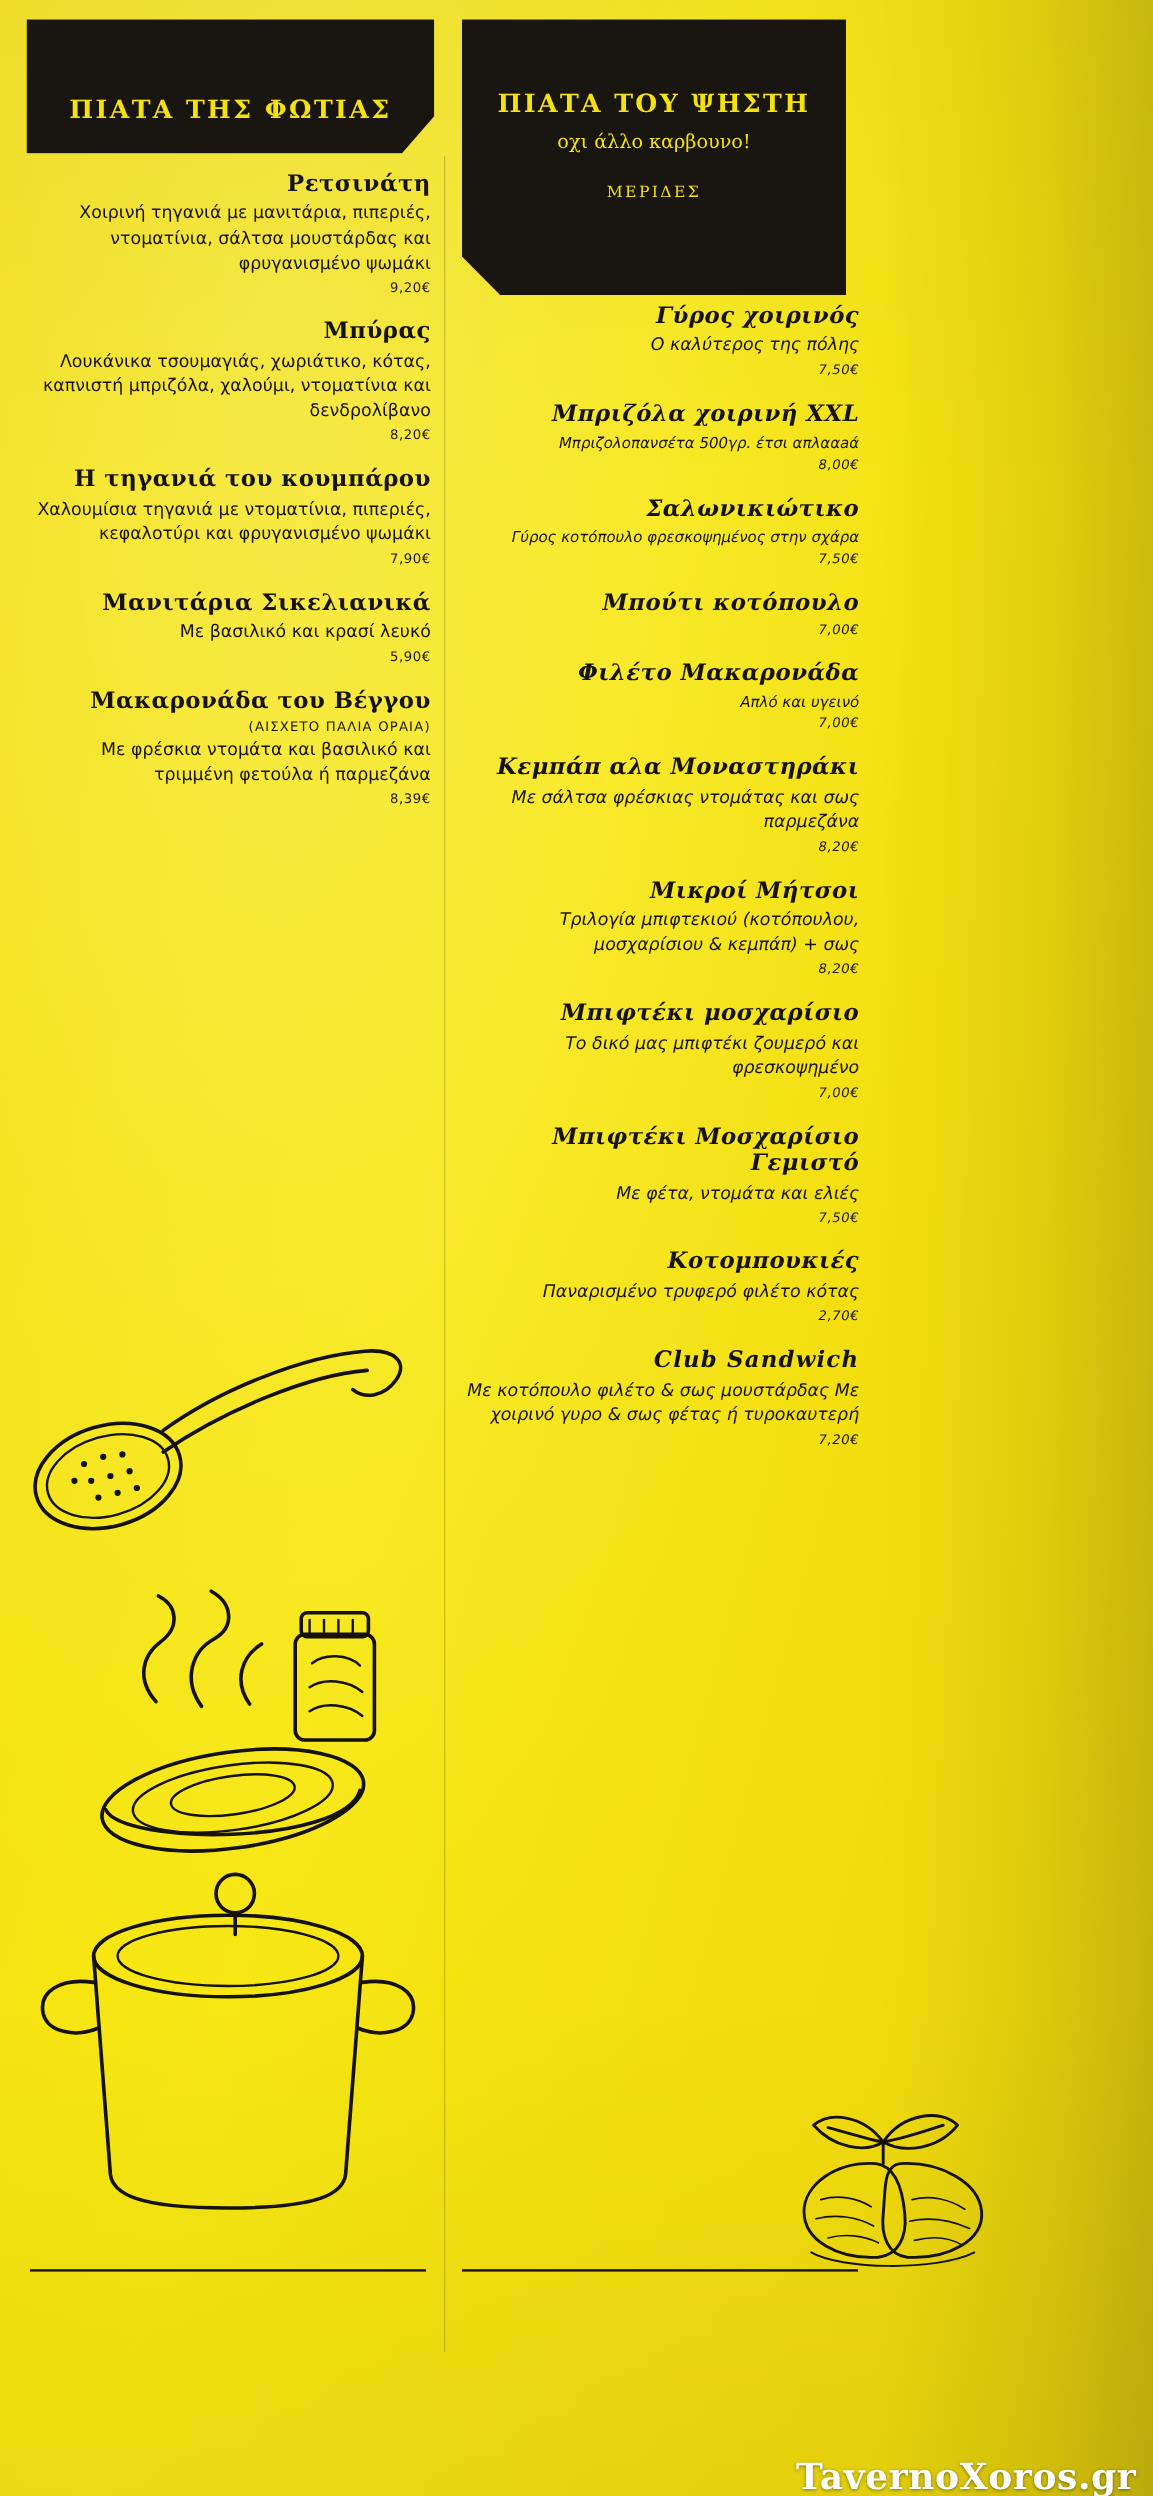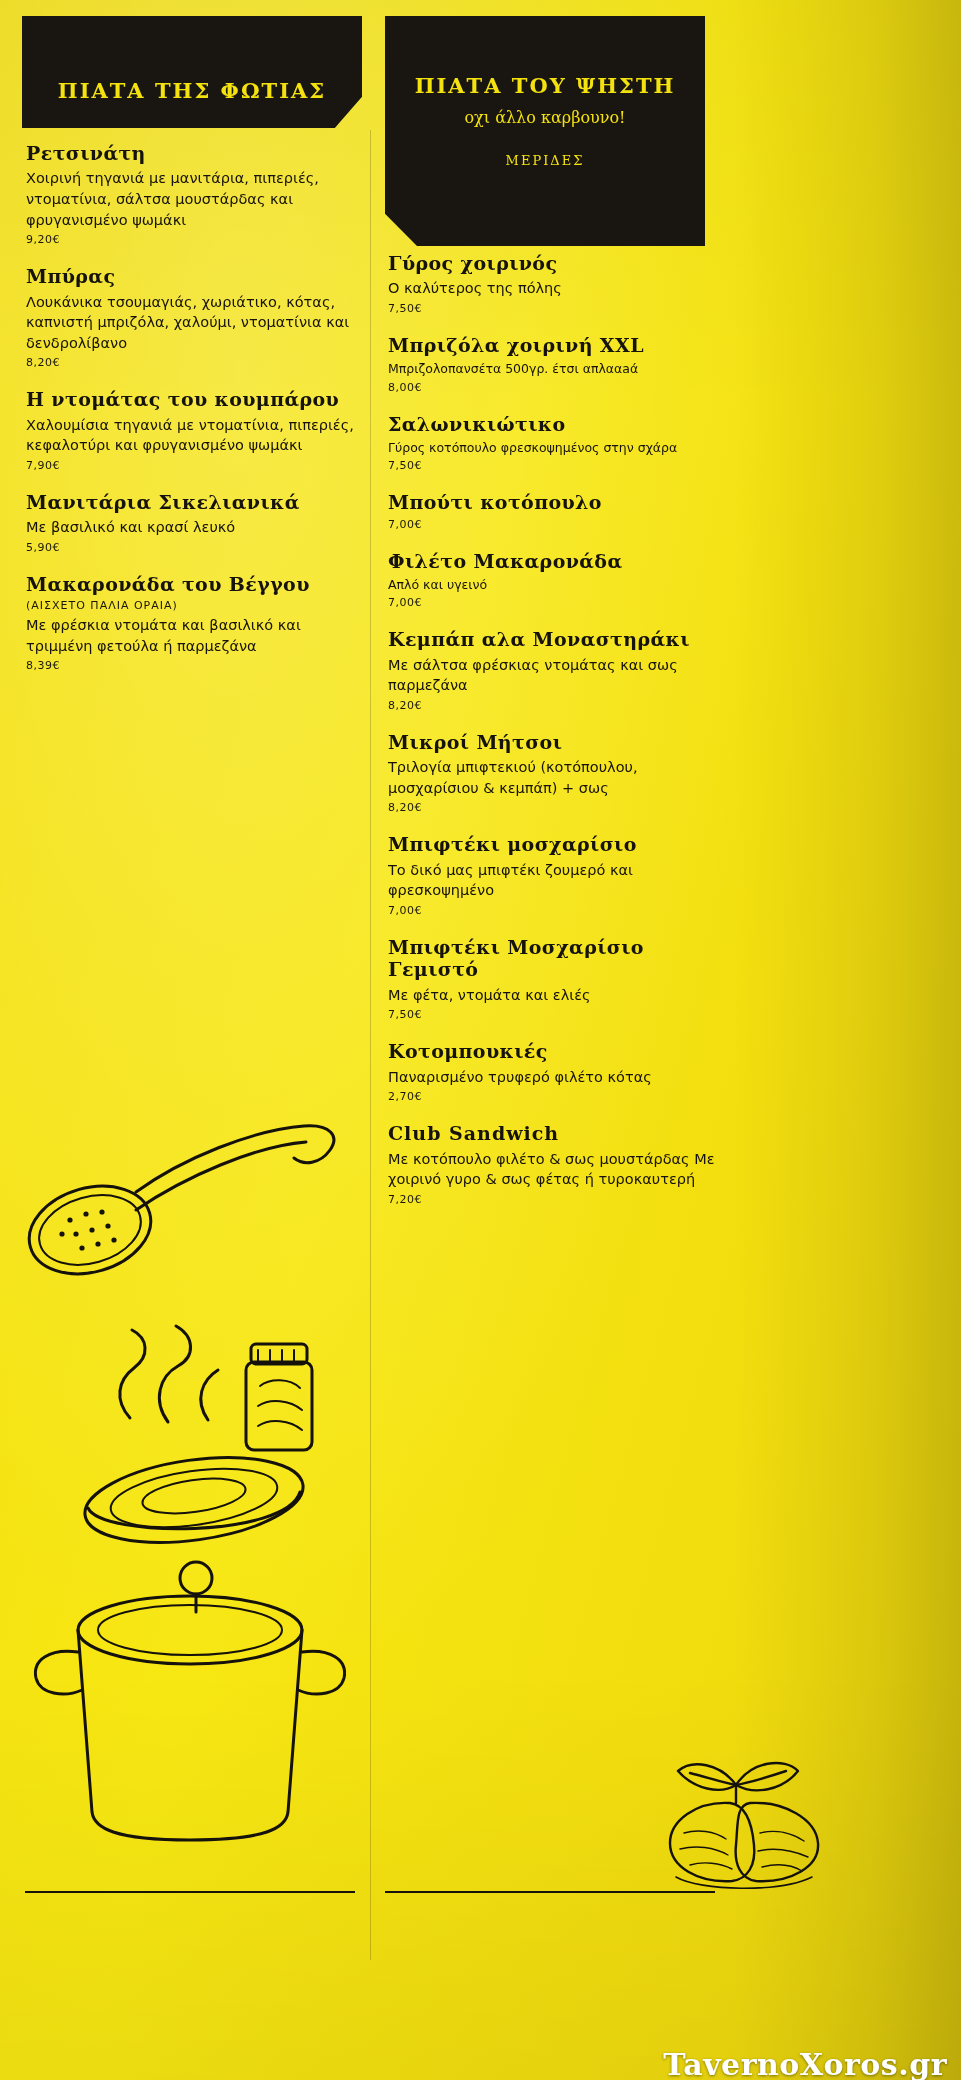--- a/index.html
+++ b/index.html
@@ -86,27 +86,27 @@
   }
 
   
   .column {
     position: absolute;
     top: 0;
     color: #17130d;
     z-index: 2;
   }
   #column-left  { left: 20px;  width: 345px; }
-  #column-right { left: 382px; width: 340px; }
+  #column-right { left: 382px; width: 340px; font-style: italic; }
 
   #column-left  .col-inner { padding-top: 142px; }
   #column-right .col-inner { padding-top: 252px; }
 
   .menu-item {
-    text-align: left;
+    text-align: right;
     margin-bottom: 19px;
     padding: 0 6px;
   }
   .item-name {
     font-family: "DejaVu Serif", serif;
     font-size: 19px;
     font-weight: bold;
     letter-spacing: 0.4px;
     color: #16120c;
     line-height: 1.18;
@@ -218,21 +218,21 @@
         <div class="item-price">9,20€</div>
       </div>
 
       <div class="menu-item">
         <div class="item-name">Μπύρας</div>
         <div class="item-desc">Λουκάνικα τσουμαγιάς, χωριάτικο, κότας, καπνιστή μπριζόλα, χαλούμι, ντοματίνια και δενδρολίβανο</div>
         <div class="item-price">8,20€</div>
       </div>
 
       <div class="menu-item">
-        <div class="item-name">Η ντομάτας του κουμπάρου</div>
+        <div class="item-name">Η τηγανιά του κουμπάρου</div>
         <div class="item-desc">Χαλουμίσια τηγανιά με ντοματίνια, πιπεριές, κεφαλοτύρι και φρυγανισμένο ψωμάκι</div>
         <div class="item-price">7,90€</div>
       </div>
 
       <div class="menu-item">
         <div class="item-name">Μανιτάρια Σικελιανικά</div>
         <div class="item-desc">Με βασιλικό και κρασί λευκό</div>
         <div class="item-price">5,90€</div>
       </div>
 

